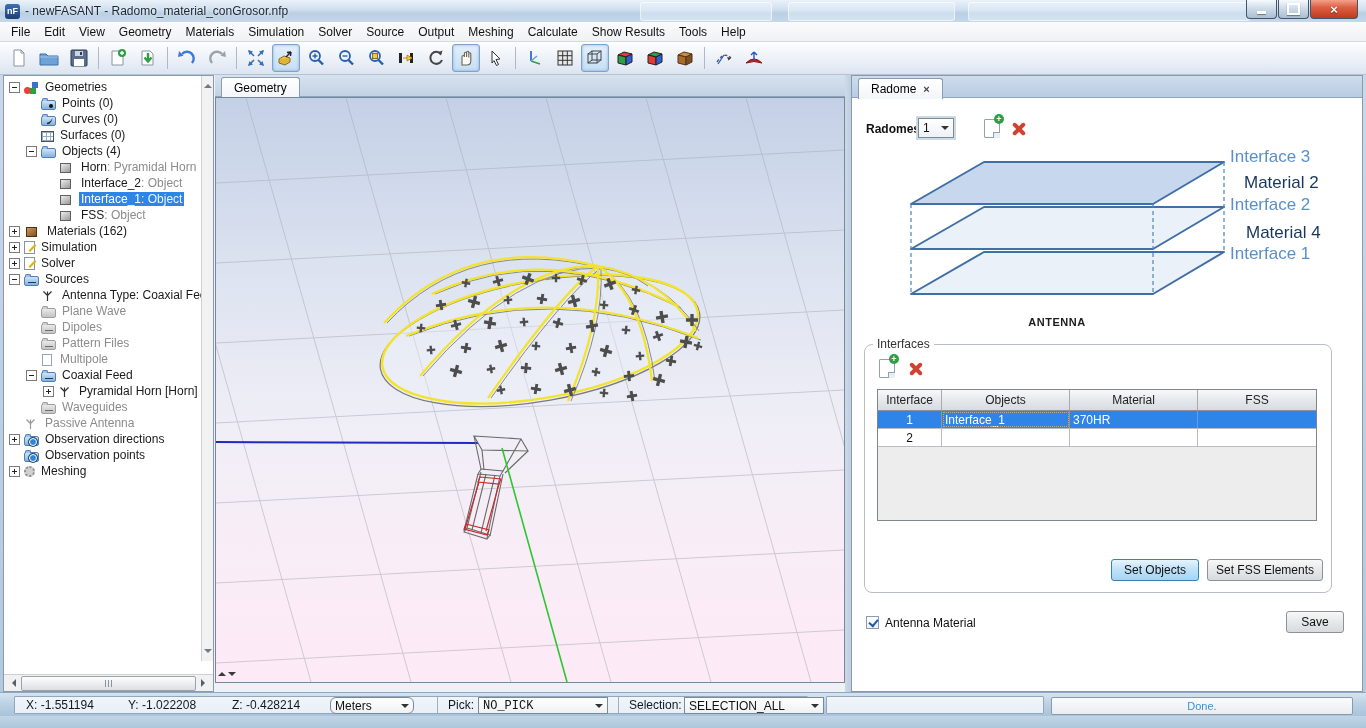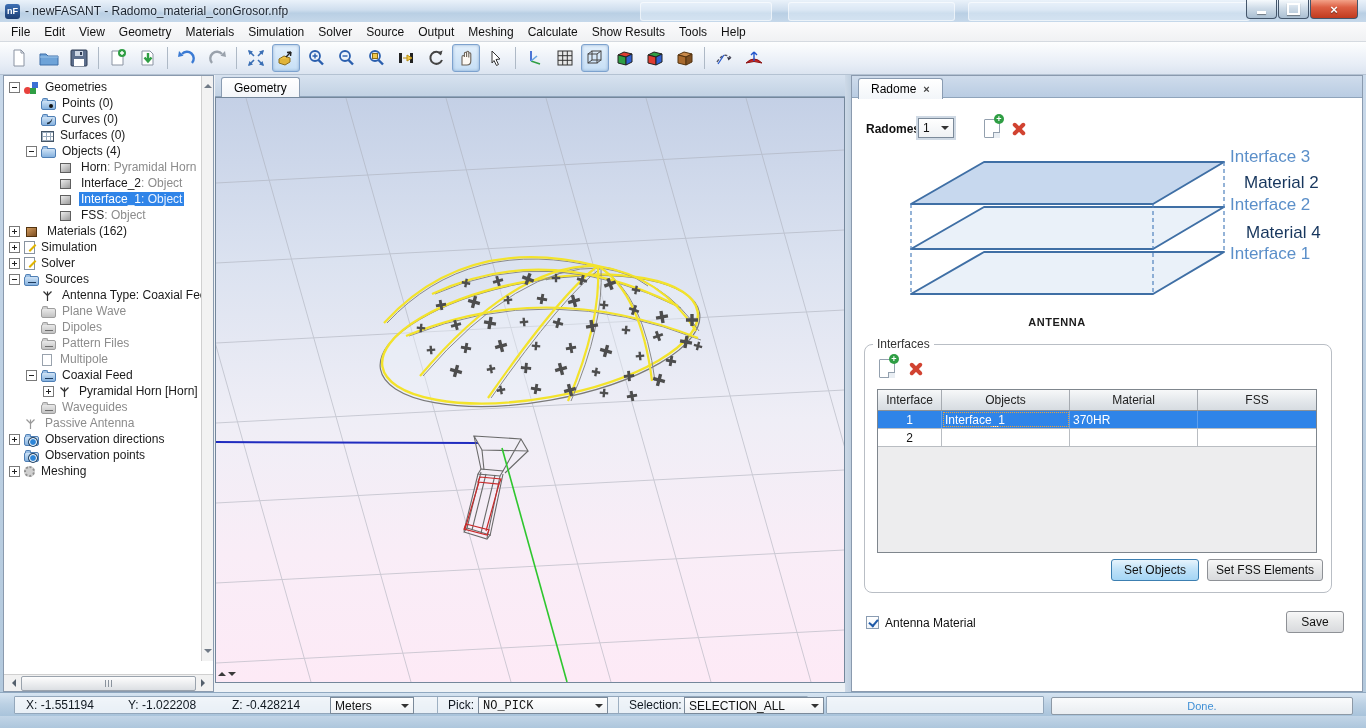--- a/index.html
+++ b/index.html
@@ -111,21 +111,21 @@
   .mini-del{position:relative;width:14px;height:14px;}
   .mini-del::before,.mini-del::after{content:"";position:absolute;left:-1px;top:5px;width:16px;height:4px;background:#d14331;border-radius:2px;}
   .mini-del::before{transform:rotate(45deg);}
   .mini-del::after{transform:rotate(-45deg);}
   .diag-label{position:absolute;font-size:17px;white-space:nowrap;}
   .if-label{color:#5b8fc9;}
   .mat-label{color:#17365d;}
   .ant-label{color:#1c1c1c;font-weight:bold;font-size:11px;letter-spacing:.5px;}
   .groupbox{position:absolute;left:12px;top:268px;width:466px;height:247px;border:1px solid #b9bec5;border-radius:8px;}
   .gb-legend{position:absolute;left:8px;top:-8px;background:#fff;padding:0 4px;font-size:12px;color:#333;}
-  .rtable{position:absolute;left:12px;top:44px;width:440px;height:164px;border:1px solid #7f868d;box-sizing:border-box;background:#ededee;}
+  .rtable{position:absolute;left:12px;top:44px;width:440px;height:132px;border:1px solid #7f868d;box-sizing:border-box;background:#ededee;}
   .thead{display:flex;height:20px;background:linear-gradient(#f7f8f9,#e2e6ea 60%,#d7dce1);border-bottom:1px solid #8b9197;}
   .th{font-size:12px;color:#222;display:flex;align-items:center;justify-content:center;border-right:1px solid #a6abb1;box-sizing:border-box;}
   .trw{display:flex;height:17px;background:#fff;border-bottom:1px solid #b9bdc2;}
   .td{font-size:12px;display:flex;align-items:center;border-right:1px solid #b9bdc2;box-sizing:border-box;padding:0 3px;color:#111;}
   .td.c{justify-content:center;}
   .trw.sel2{background:#2f84e8;color:#fff;}
   .trw.sel2 .td{color:#fff;border-right-color:#5ea0ee;}
   .td.focus{outline:1px dotted #e8a33d;outline-offset:-2px;}
   .c1{width:64px}.c2{width:128px}.c3{width:128px}.c4{width:118px;border-right:none!important}
   .btn{height:22px;border:1px solid #8e9196;border-radius:3px;background:linear-gradient(#f8f8f8,#e8e9ea 45%,#d8dadd);
@@ -756,21 +756,21 @@
     <div style="position:absolute;left:14px;top:540px;" class="chk"></div>
     <span style="position:absolute;left:33px;top:540px;font-size:12px;color:#111;">Antenna Material</span>
     <div class="btn" style="position:absolute;left:434px;top:535px;width:58px;">Save</div>
   </div>
 
   <div class="statusbar">
     <div class="inset" style="left:14px;width:794px;"></div>
     <span class="sfield" style="left:26px;"><span>X:</span>&nbsp;<span>-1.551194</span></span>
     <span class="sfield" style="left:128px;"><span>Y:</span>&nbsp;<span>-1.022208</span></span>
     <span class="sfield" style="left:232px;"><span>Z:</span>&nbsp;<span>-0.428214</span></span>
-    <div class="combo scombo" style="left:330px;width:84px;">
+    <div class="combo scombo" style="left:330px;width:84px;border-radius:6px;">
         <span>Meters</span>
         <span class="arr"></span>
       </div>
     <div class="ssep" style="left:437px;"></div>
     <span class="sfield" style="left:448px;">Pick:</span>
     <div class="combo scombo" style="left:478px;width:130px;font-family:Liberation Mono, monospace;">
         <span>NO_PICK</span>
         <span class="arr"></span>
       </div>
     <div class="ssep" style="left:618px;"></div>

